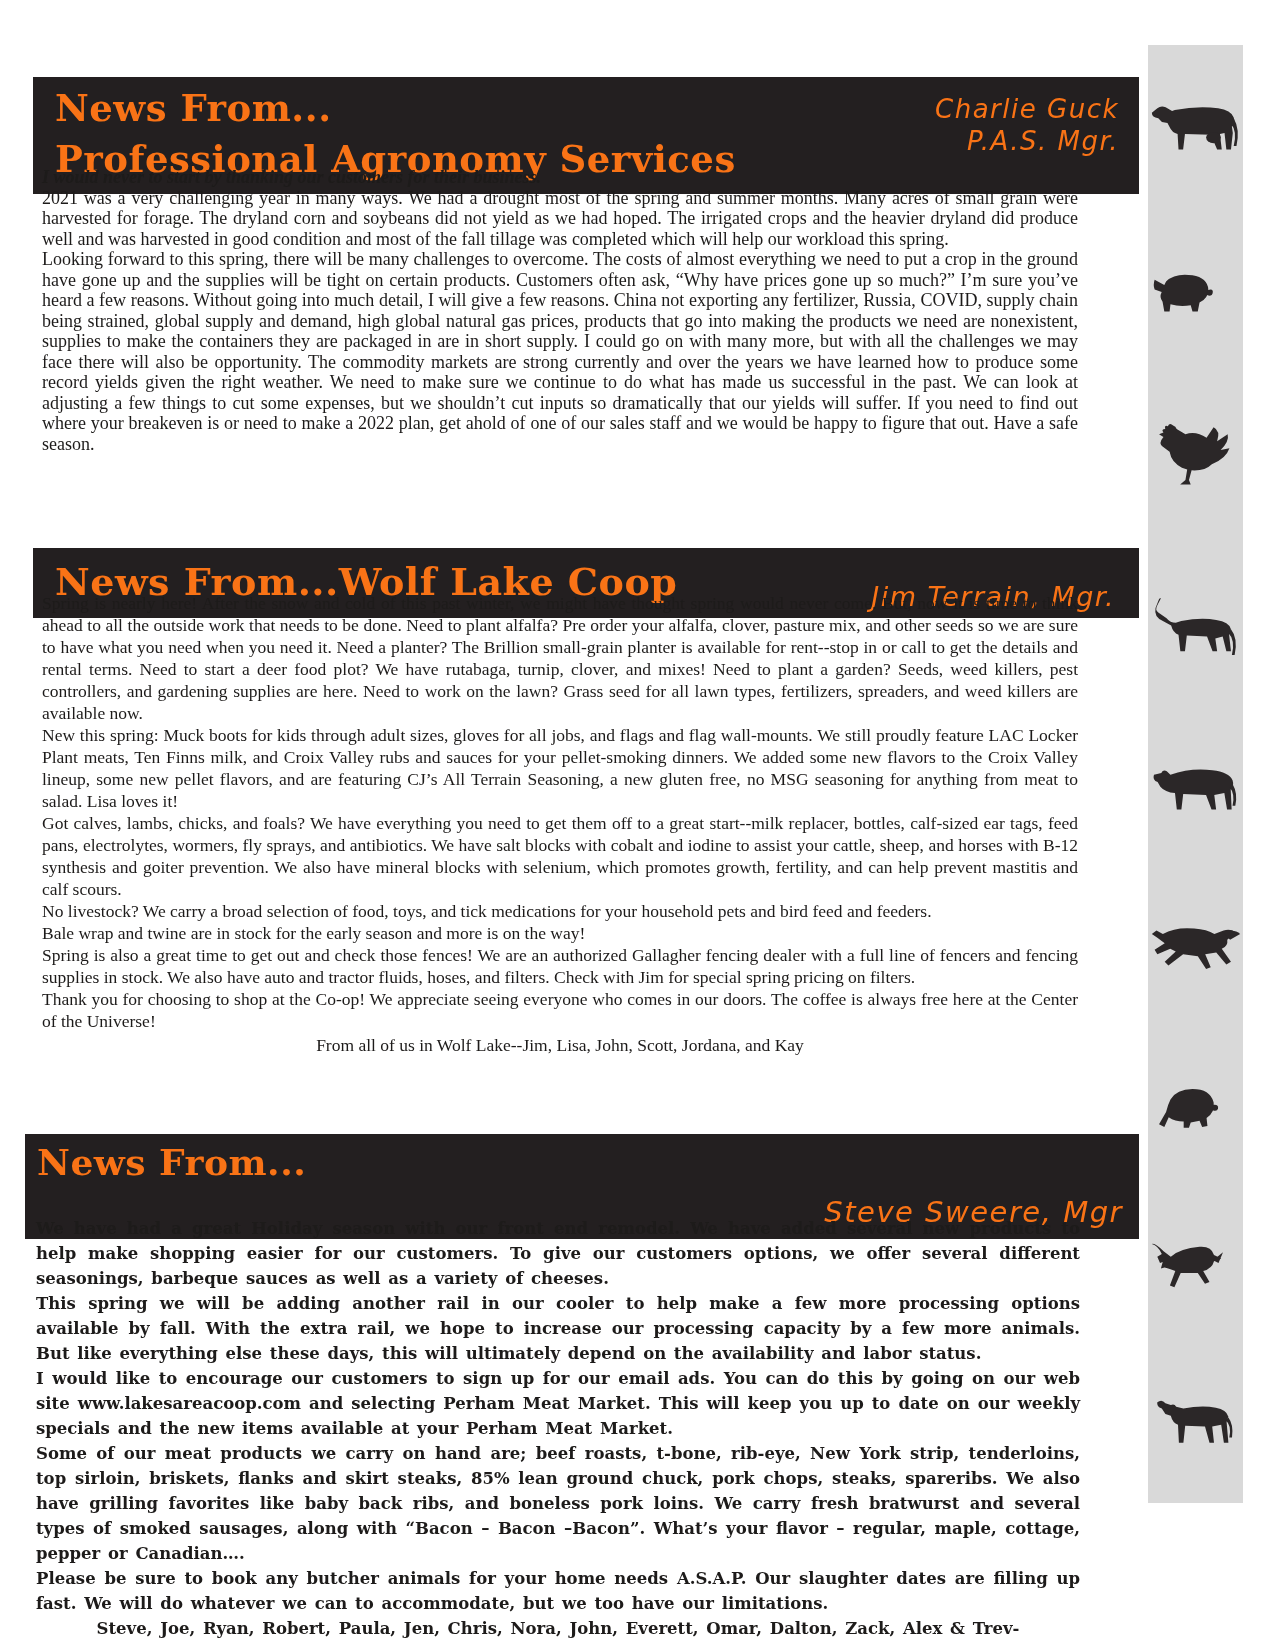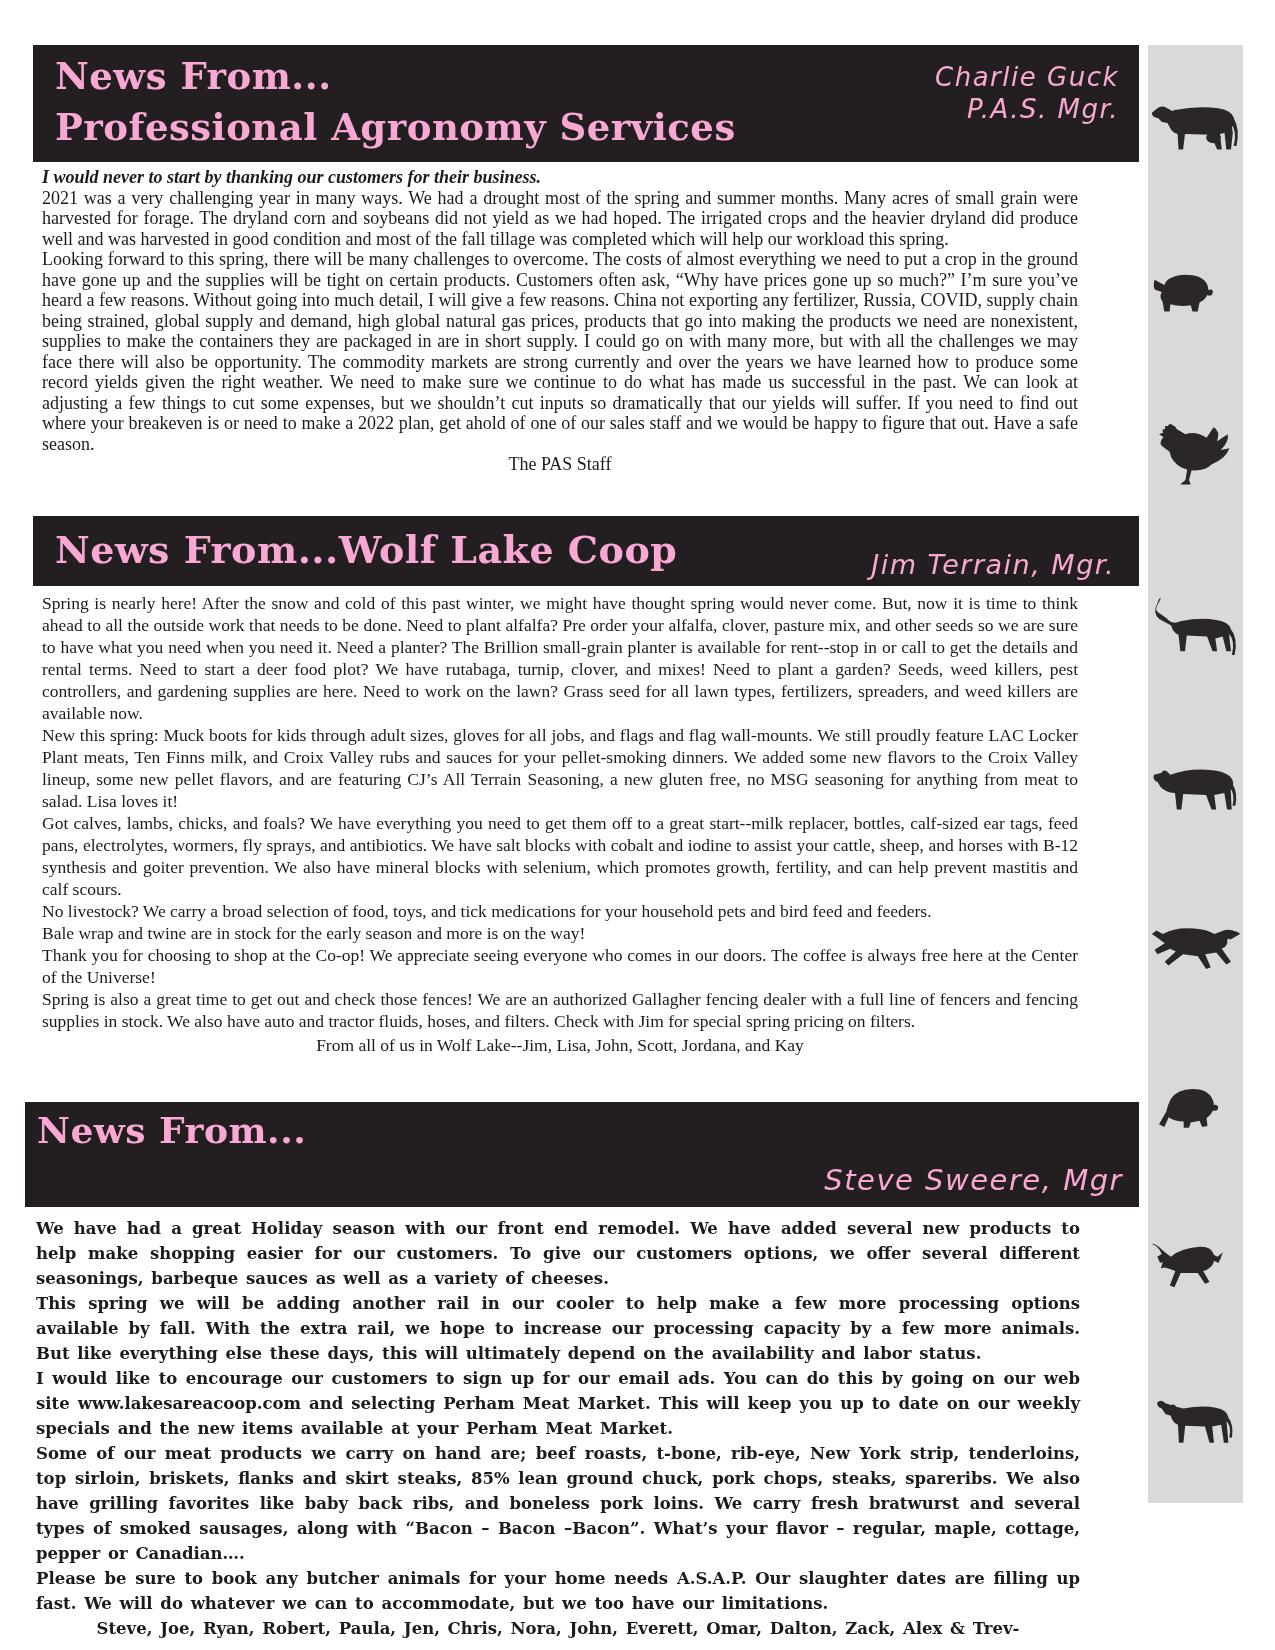--- a/index.html
+++ b/index.html
@@ -1,19 +1,19 @@
 <!DOCTYPE html>
 <html><head>
 <meta charset="utf-8">
 <style>
   html,body{margin:0;padding:0;background:#fff;}
   .page{position:relative;width:1275px;height:1650px;background:#ffffff;overflow:hidden;color:#1d1b1a;}
 
   
-  .bar{position:absolute;background:#231f20;color:#f9a8d4;}
+  .bar{position:absolute;background:#231f20;color:#f97316;margin-top:32px;}
   .bar .title{font-family:"DejaVu Serif",serif;font-weight:bold;letter-spacing:.5px;}
   #bar1{left:33px;top:45px;width:1106px;height:117px;}
   #bar1 .title{padding:6px 0 0 22px;font-size:37px;line-height:51px;}
   #bar2{left:33px;top:516px;width:1106px;height:70px;}
   #bar2 .title{padding:12px 0 0 22px;font-size:38px;line-height:44px;}
   #bar3{left:25px;top:1102px;width:1114px;height:105px;}
   #bar3 .title{padding:4px 0 0 12px;font-size:36px;line-height:49px;}
 
   
   .mgr{position:absolute;font-family:"DejaVu Sans",sans-serif;font-style:italic;letter-spacing:1.5px;text-align:right;}
@@ -48,35 +48,34 @@
     </div>
     <div class="mgr">
       <div>Charlie Guck</div>
       <div>P.A.S. Mgr.</div>
     </div>
   </header>
   <div class="body" id="body1">
     <p class="intro">I would never to start by thanking our customers for their business.</p>
     <p>2021 was a very challenging year in many ways. We had a drought most of the spring and summer months. Many acres of small grain were harvested for forage. The dryland corn and soybeans did not yield as we had hoped. The irrigated crops and the heavier dryland did produce well and was harvested in good condition and most of the fall tillage was completed which will help our workload this spring.</p>
     <p>Looking forward to this spring, there will be many challenges to overcome.  The costs of almost everything we need to put a crop in the ground have gone up and the supplies will be tight on certain products. Customers often ask, “Why have prices gone up so much?” I’m sure you’ve heard a few reasons. Without going into much detail, I will give a few reasons. China not exporting any fertilizer, Russia, COVID, supply chain being strained, global supply and demand, high global natural gas prices, products that go into making the products we need are nonexistent, supplies to make the containers they are packaged in are in short supply. I could go on with many more, but with all the challenges we may face there will also be opportunity. The commodity markets are strong currently and over the years we have learned how to produce some record yields given the right weather. We need to make sure we continue to do what has made us successful in the past. We can look at adjusting a few things to cut some expenses, but we shouldn’t cut inputs so dramatically that our yields will suffer. If you need to find out where your breakeven is or need to make a 2022 plan, get ahold of one of our sales staff and we would be happy to figure that out.  Have a safe season.</p>
-    <p class="signoff">The PAS Staff</p>
   </div>
 
   <header class="bar" id="bar2">
     <div class="title">News From...Wolf Lake Coop</div>
     <div class="mgr">Jim Terrain, Mgr.</div>
   </header>
   <div class="body" id="body2">
     <p>Spring is nearly here! After the snow and cold of this past winter, we might have thought spring would never come. But, now it is time to think ahead to all the outside work that needs to be done. Need to plant alfalfa? Pre order your alfalfa, clover, pasture mix, and other seeds so we are sure to have what you need when you need it. Need a planter? The Brillion small-grain planter is available for rent--stop in or call to get the details and rental terms. Need to start a deer food plot? We have rutabaga, turnip, clover, and mixes!  Need to plant a garden? Seeds, weed killers, pest controllers, and gardening supplies are here. Need to work on the lawn?  Grass seed for all lawn types, fertilizers, spreaders, and weed killers are available now.</p>
     <p>New this spring:  Muck boots for kids through adult sizes, gloves for all jobs, and flags and flag wall-mounts. We still proudly feature LAC Locker Plant meats, Ten Finns milk, and Croix Valley rubs and sauces for your pellet-smoking dinners. We added some new flavors to the Croix Valley lineup, some new pellet flavors, and are featuring CJ’s All Terrain Seasoning, a new gluten free, no MSG seasoning for anything from meat to salad. Lisa loves it!</p>
     <p>Got calves, lambs, chicks, and foals? We have everything you need to get them off to a great start--milk replacer, bottles, calf-sized ear tags, feed pans, electrolytes, wormers, fly sprays, and antibiotics. We have salt blocks with cobalt and iodine to assist your cattle, sheep, and horses with B-12 synthesis and goiter prevention. We also have mineral blocks with selenium, which promotes growth, fertility, and can help prevent mastitis and calf scours.</p>
     <p>No livestock? We carry a broad selection of food, toys, and tick medications for your household pets and bird feed and feeders.</p>
     <p>Bale wrap and twine are in stock for the early season and more is on the way!</p>
+    <p>Spring is also a great time to get out and check those fences! We are an authorized Gallagher fencing dealer with a full line of fencers and fencing supplies in stock. We also have auto and tractor fluids, hoses, and filters. Check with Jim for special spring pricing on filters.</p>
     <p>Thank you for choosing to shop at the Co-op! We appreciate seeing everyone who comes in our doors. The coffee is always free here at the Center of the Universe!</p>
-    <p>Spring is also a great time to get out and check those fences! We are an authorized Gallagher fencing dealer with a full line of fencers and fencing supplies in stock. We also have auto and tractor fluids, hoses, and filters. Check with Jim for special spring pricing on filters.</p>
     <p class="signoff">From all of us in Wolf Lake--Jim, Lisa, John, Scott, Jordana, and Kay</p>
   </div>
 
   <header class="bar" id="bar3">
     <div class="title">
       <div>News From...</div>
     </div>
     <div class="mgr">Steve Sweere, Mgr</div>
   </header>
   <div class="body" id="body3">

